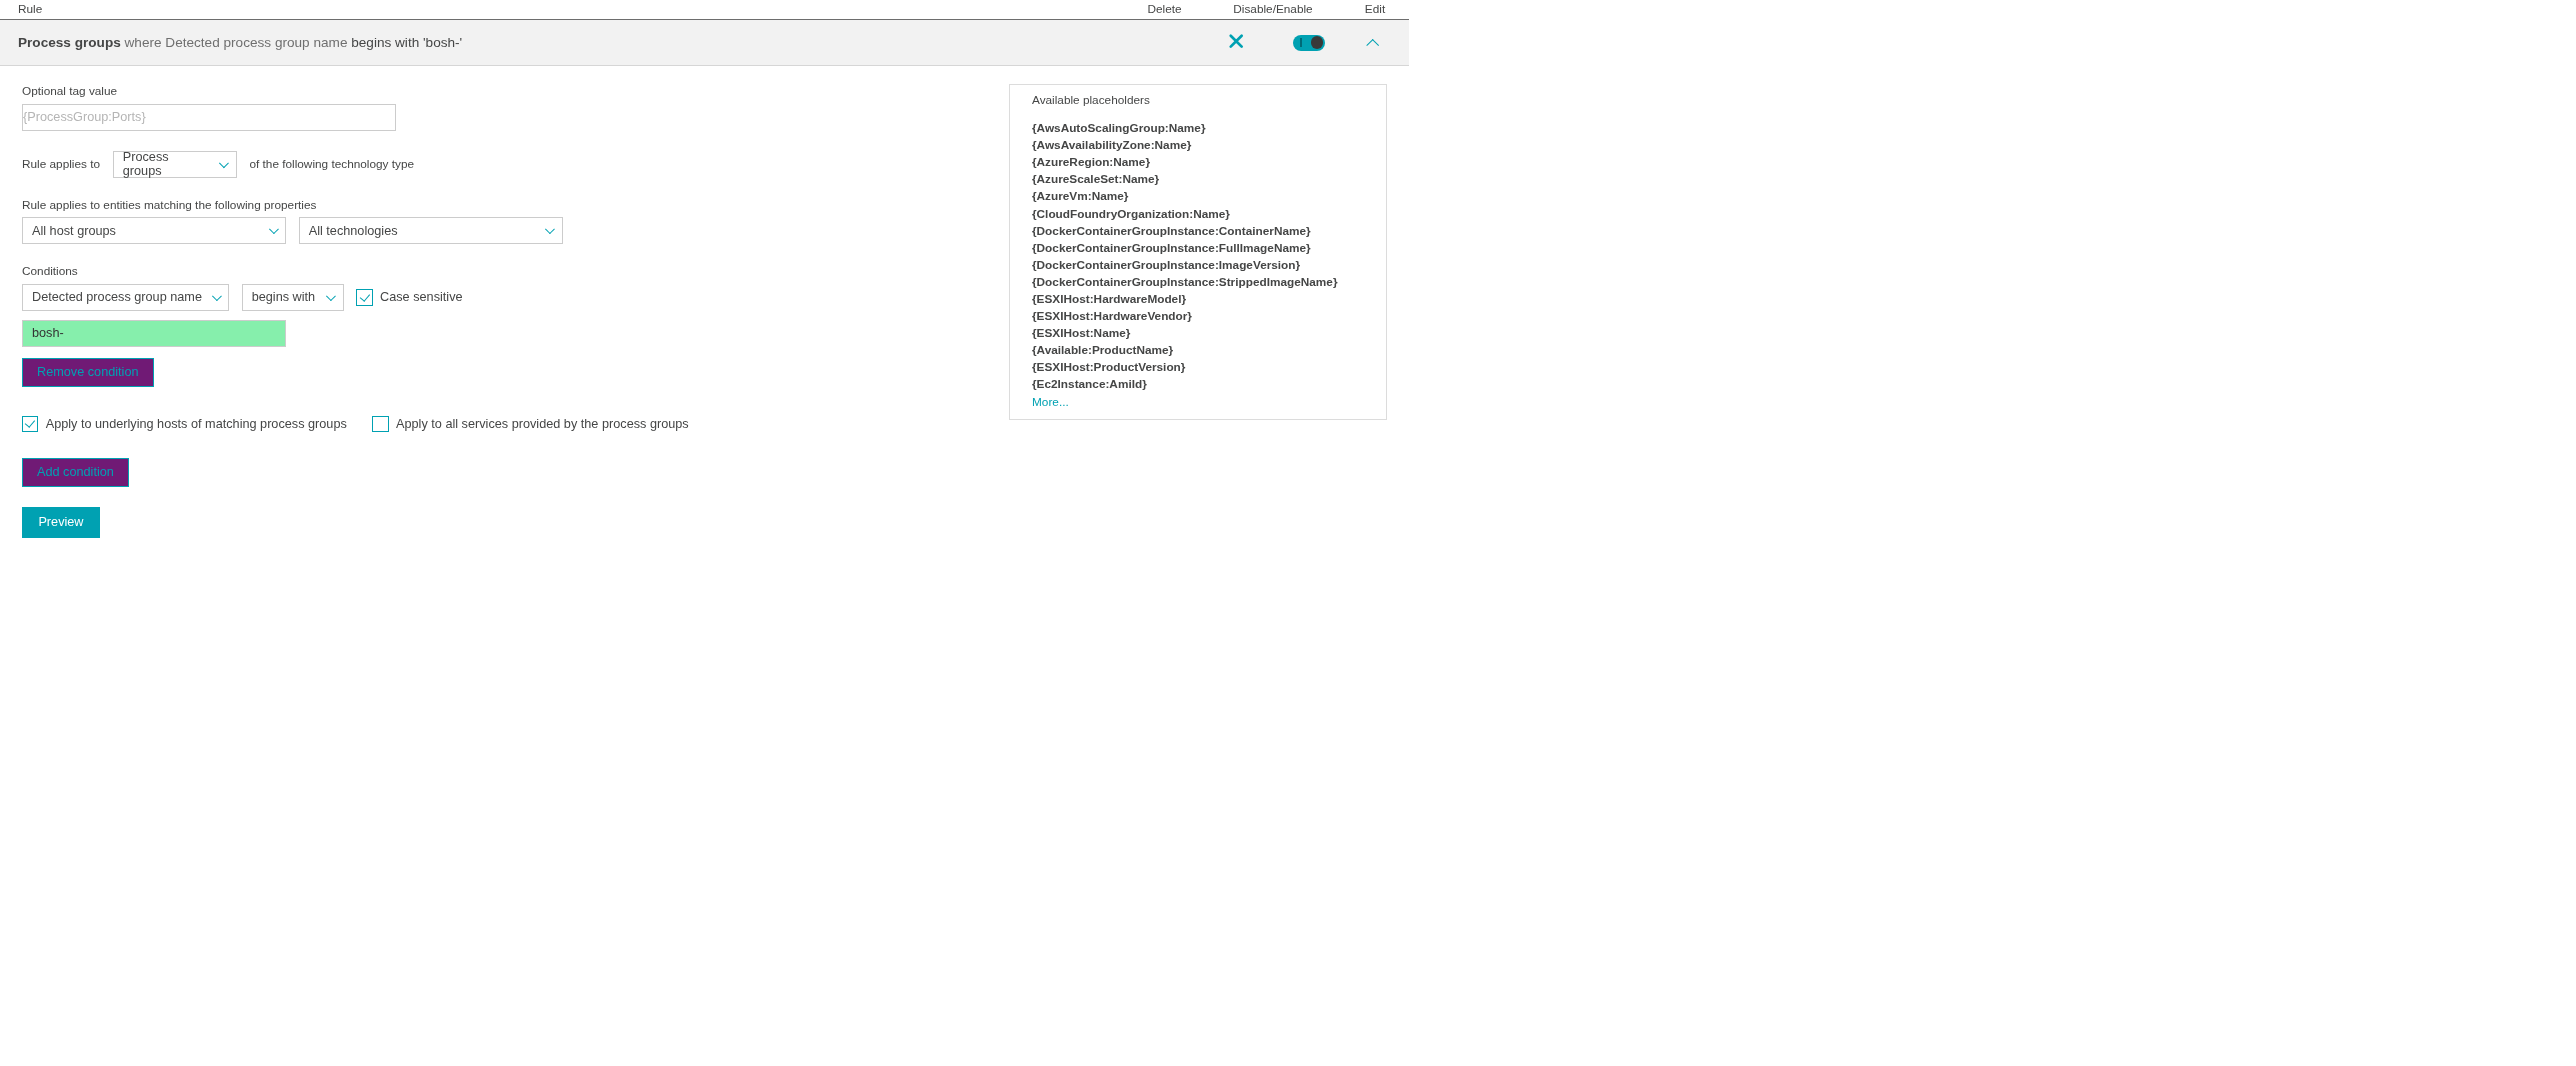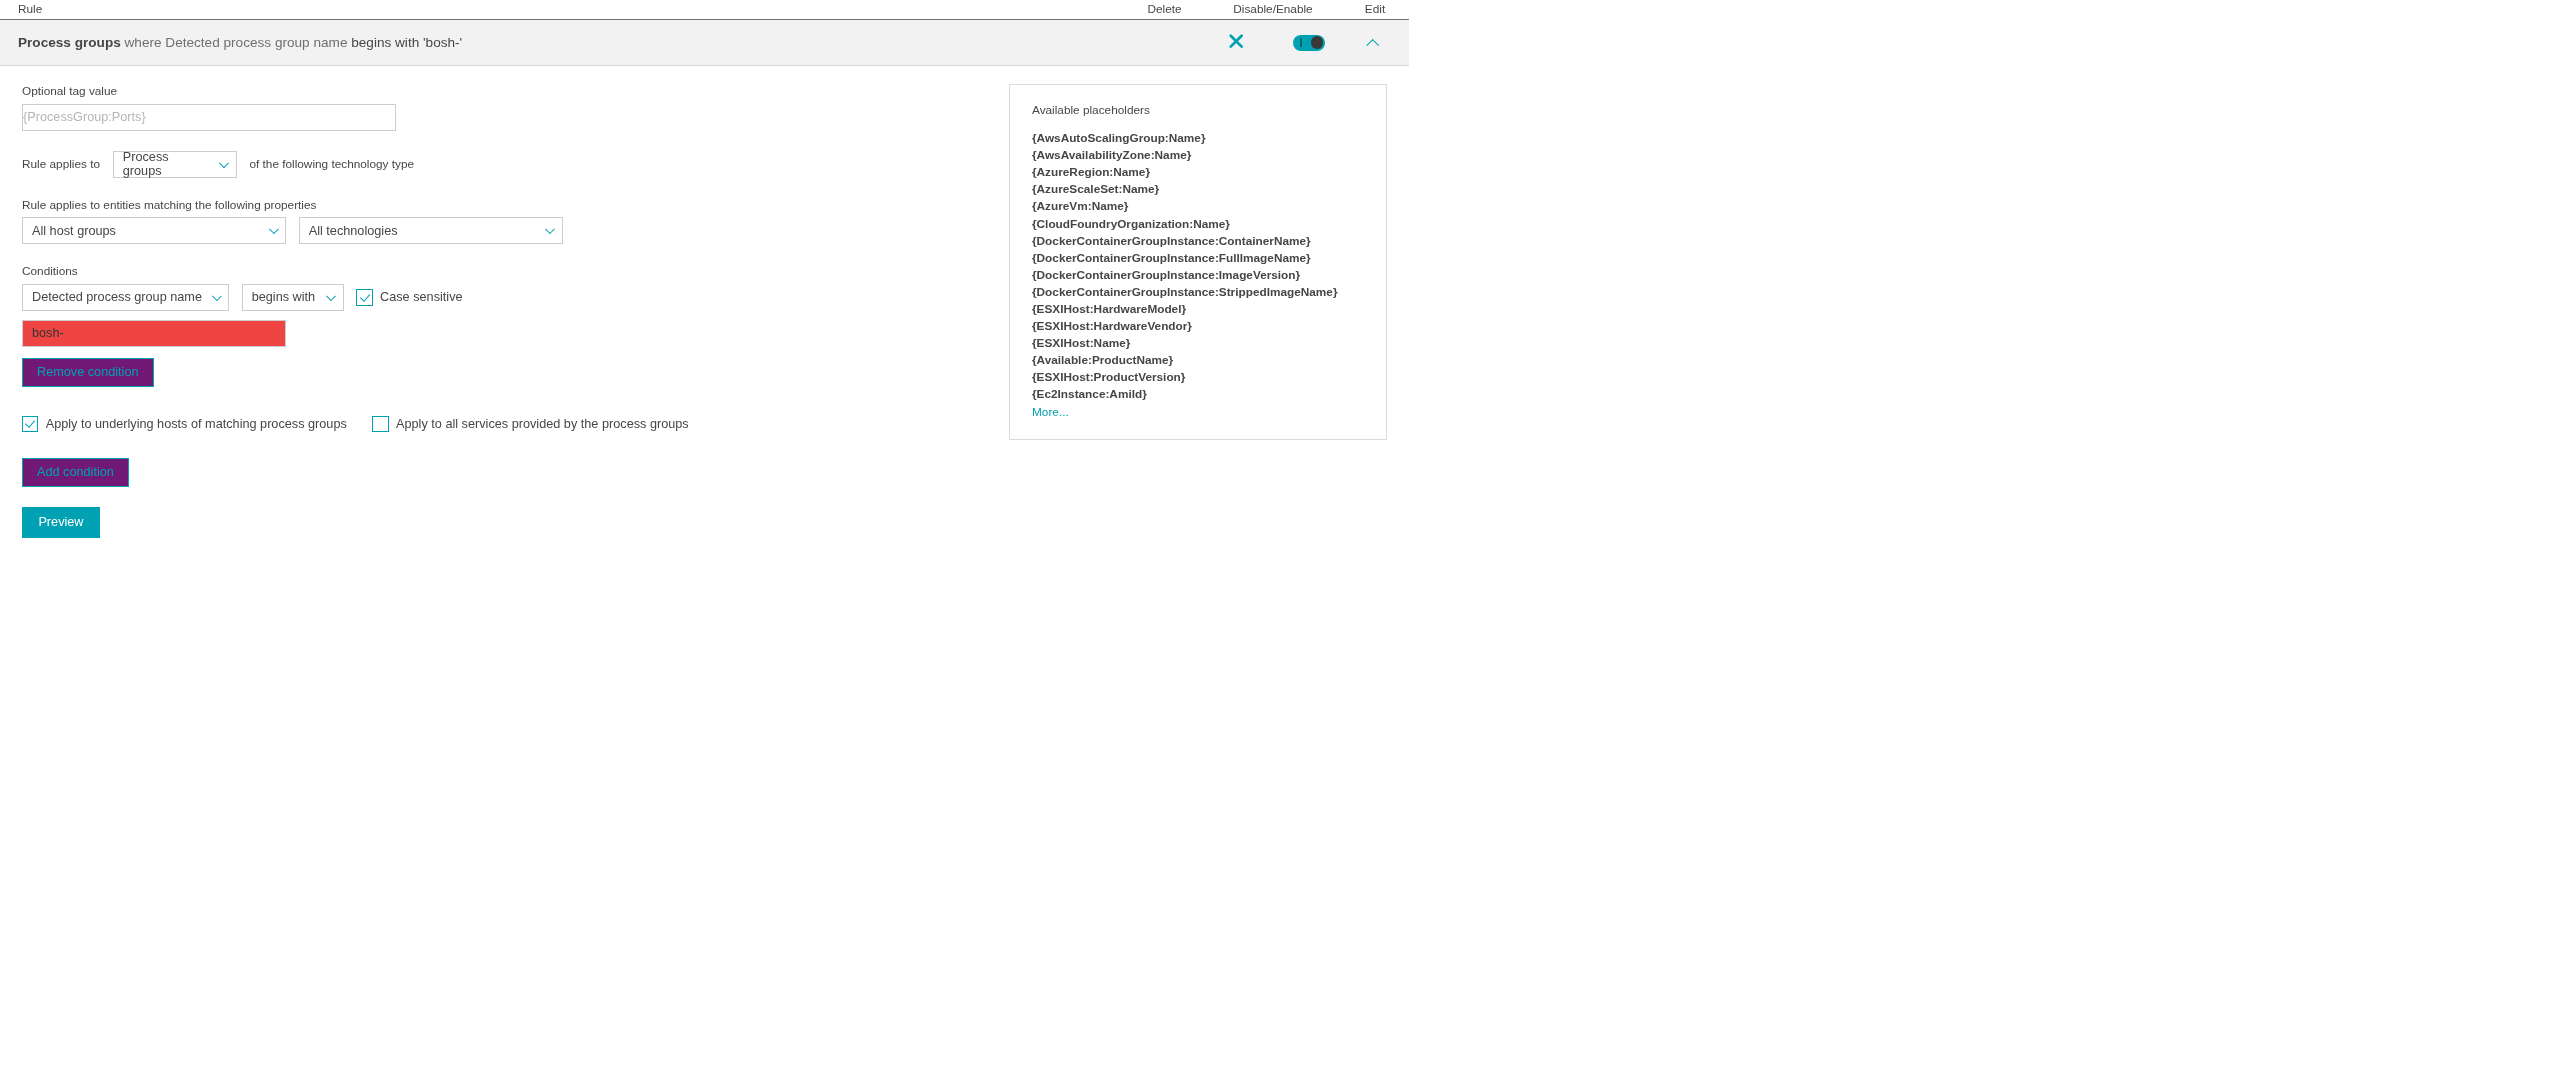--- a/index.html
+++ b/index.html
@@ -36,23 +36,23 @@
   .sel-pg{ width:124px;}
   .sel-hosts{ width:264px;}
   .sel-tech{ width:264px;}
   .sel-cond-a{ width:207px;}
   .sel-cond-b{ width:102px;}
   .cbox{ display:inline-flex; width:16.4px; height:16.4px; border:1.8px solid #00a1b2; align-items:center; justify-content:center; background:#fff; cursor:pointer;}
   .cbox.checked::after{content:""; display:block; width:4.5px; height:8.2px; border-right:1.8px solid #00a1b2; border-bottom:1.8px solid #00a1b2; transform:rotate(40deg) translate(-0.9px,-0.9px);}
   .cbox-wrap{ display:inline-flex; align-items:center; gap:7.3px; font-size:12.7px; color:#454646;}
   .btn-outline{ height:29px; border:0.9px solid #00a1b2; color:#00a1b2; background:#701a75; padding:0 14px; font-size:12.7px; cursor:pointer;}
   .btn-primary{ height:31px; background:#00a1b2; color:#fff; border:none; padding:0 16.4px; font-size:12.7px; cursor:pointer;}
-  .cond-value{ width:264px; height:27px; border:0.9px solid #cccccc; padding:0 9px; font-size:12.7px; color:#333; background:#ef4444;}
+  .cond-value{ width:264px; height:27px; border:0.9px solid #cccccc; padding:0 9px; font-size:12.7px; color:#333; background:#86efac;}
   .gap-v{ height:18px;}
-  .side-panel{ border:0.9px solid #dcdcdc; padding:18px 22px; font-size:11.8px;}
+  .side-panel{ border:0.9px solid #dcdcdc; padding:8px 22px; font-size:11.8px;}
   .side-panel .title{ margin-bottom:12.7px; color:#454646;}
   .ph-list{ line-height:1.45; font-size:11.8px; font-weight:700; color:#454646;}
   .more{ color:#00a1b2; font-weight:400; cursor:pointer;}
   .checks-row{display:flex; gap:25.5px; align-items:center;}
   .mb-big{ margin-bottom:25.5px;}
 </style>
 </head>
 <body>
 
 <div class="wrap">

